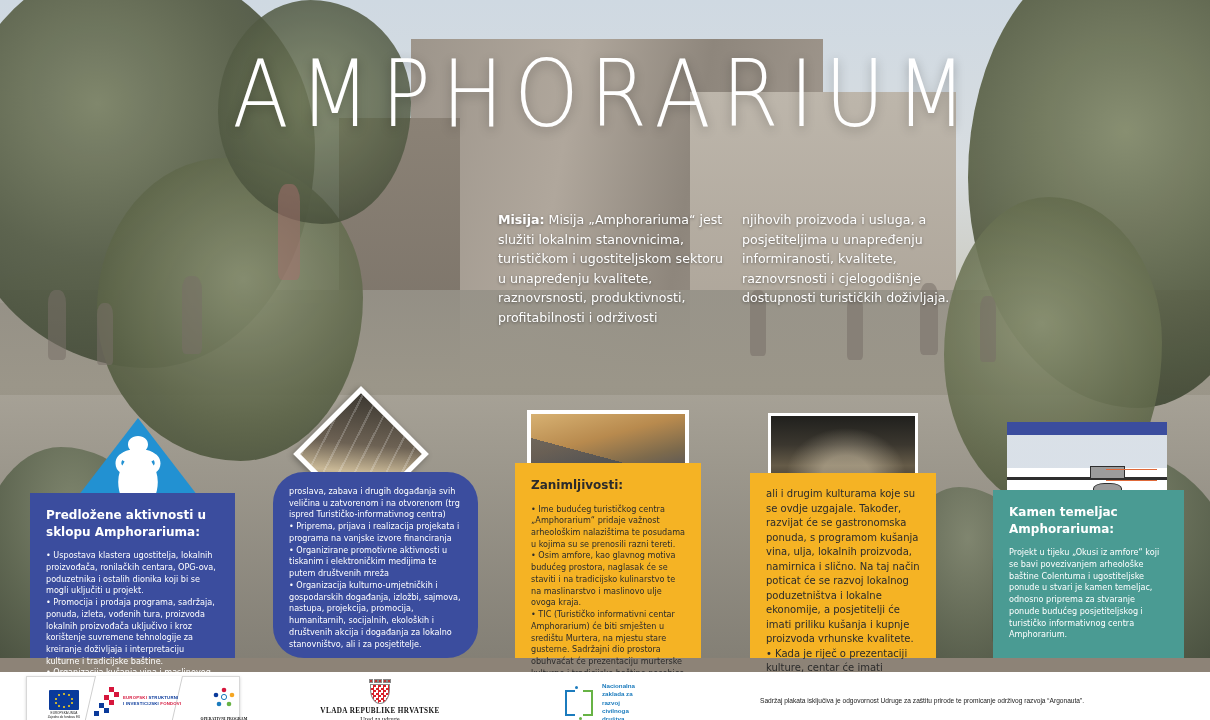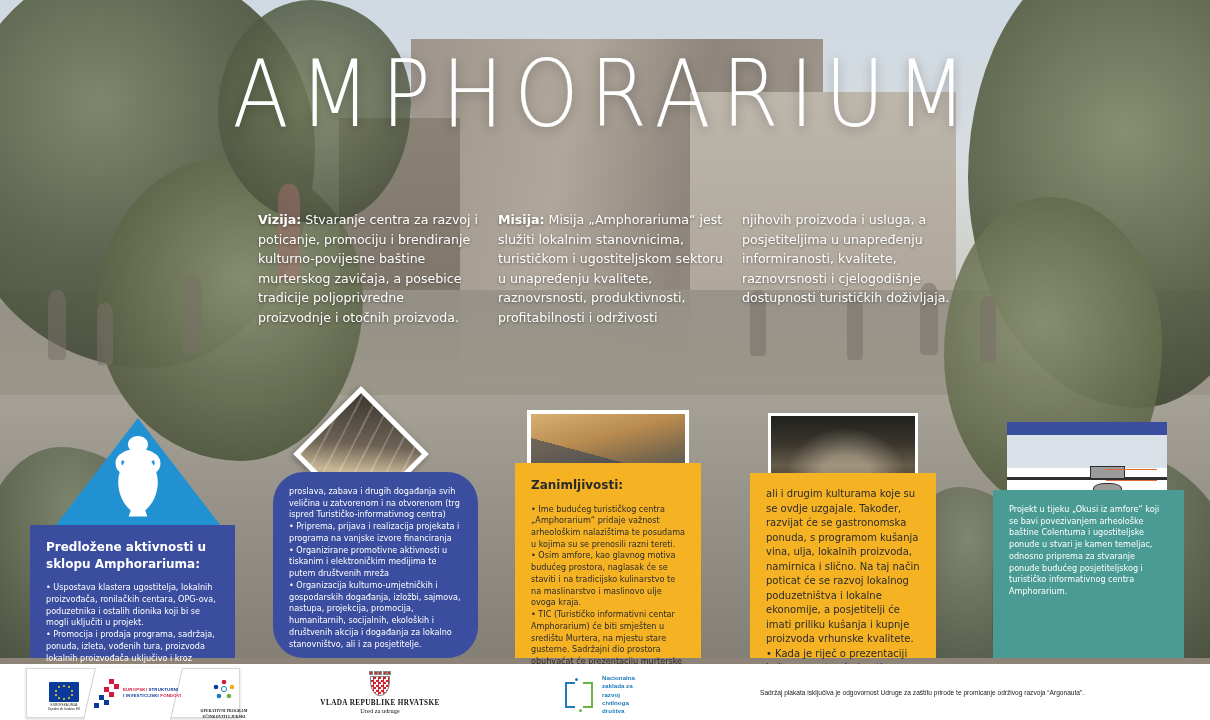--- a/index.html
+++ b/index.html
@@ -131,21 +131,21 @@
     line-height: 1.38;
     margin-bottom: 10px;
   }
   .panel-body {
     font-size: 8.1px;
     line-height: 1.45;
   }
 
   
   #card1 { left: 30px; width: 205px; height: 240px; }
-  #card1 .panel { background: #3b4d9e; height: 133px; }
+  #card1 .panel { background: #3b4d9e; height: 165px; }
   .tri-wrap {
     position: absolute; left: 22px; top: 0; width: 172px; height: 112px; overflow: hidden;
   }
   .tri {
     position: absolute; left: 0; top: 0; width: 0; height: 0;
     border-left: 86px solid transparent;
     border-right: 86px solid transparent;
     border-bottom: 112px solid #2291d2;
   }
   .amphora {
@@ -209,21 +209,21 @@
     background:
       linear-gradient(180deg, rgba(205,214,224,.75) 0 42%, rgba(0,0,0,0) 42%),
       linear-gradient(180deg, rgba(0,0,0,0) 0 54%, #2f2f2f 54% 58%, rgba(0,0,0,0) 58%);
   }
   .sec-box { position: absolute; background: #9b9b9b; border: 1.4px solid #2e2e2e; }
   .sec-line { position: absolute; background: #e06a3a; height: 1px; }
 
   
   .footer {
     position: absolute;
-    left: 0; bottom: 0; width: 1210px; height: 56px;
+    left: 0; bottom: 0; width: 1210px; height: 48px;
     background: #ffffff;
   }
   .eu-badge {
     position: absolute; left: 26px; top: 4px; width: 214px; height: 50px;
     background: #ffffff;
     border: 1px solid #d8d8d8;
     box-shadow: 0 1px 3px rgba(0,0,0,.18);
     display: flex; align-items: center;
   }
   .eu-badge .slant {
@@ -328,23 +328,20 @@
     <div class="figure" style="left:15%; top:42%; width:20px; height:78px;"></div>
     <div class="figure" style="left:23%; top:28%; width:22px; height:96px; background:rgba(165,110,110,.5);"></div>
     <div class="figure" style="left:62%; top:44%; width:16px; height:66px;"></div>
     <div class="figure" style="left:70%; top:45%; width:16px; height:64px;"></div>
     <div class="figure" style="left:76%; top:43%; width:18px; height:72px;"></div>
     <div class="figure" style="left:81%; top:45%; width:16px; height:66px;"></div>
   </div>
 
   <div class="poster-title">AMPHORARIUM</div>
 
-  <div class="intro col1">
-    <b>Vizija:</b><span> Stvaranje centra za razvoj i poticanje, promociju i brendiranje kulturno-povijesne baštine murterskog zavičaja, a posebice tradicije poljoprivredne proizvodnje i otočnih proizvoda.</span>
-  </div>
   <div class="intro col3">
     <span>njihovih proizvoda i usluga, a posjetiteljima u unapređenju informiranosti, kvalitete, raznovrsnosti i cjelogodišnje dostupnosti turističkih doživljaja.</span>
   </div>
   <div class="intro col2">
     <b>Misija:</b><span> Misija „Amphorariuma“ jest služiti lokalnim stanovnicima, turističkom i ugostiteljskom sektoru u unapređenju kvalitete, raznovrsnosti, produktivnosti, profitabilnosti i održivosti</span>
   </div>
 
   <div class="cards">
 
     <div class="card" id="card1">
@@ -400,20 +397,21 @@
       <div class="photo5">
         <div class="section-art">
           <div class="sec-box" style="left:52%; top:40%; width:22%; height:16%;"></div>
           <div class="sec-box" style="left:54%; top:62%; width:18%; height:18%; border-radius:40% 40% 0 0;"></div>
           <div class="sec-line" style="left:62%; top:44%; width:32%;"></div>
           <div class="sec-line" style="left:62%; top:58%; width:32%;"></div>
           <div class="sec-line" style="left:62%; top:72%; width:32%;"></div>
         </div>
       </div>
       <div class="panel">
+        <div class="panel-title">Kamen temeljac Amphorariuma:</div>
         <div class="panel-body" style="white-space:pre-line">Projekt u tijeku „Okusi iz amfore“ koji se bavi povezivanjem arheološke baštine Colentuma i ugostiteljske ponude u stvari je kamen temeljac, odnosno priprema za stvaranje ponude budućeg posjetiteljskog i turističko informativnog centra Amphorarium.</div>
       </div>
     </div>
 
   </div>
 
   <div class="footer">
 
     <div class="eu-badge">
       <div class="slant"></div>

